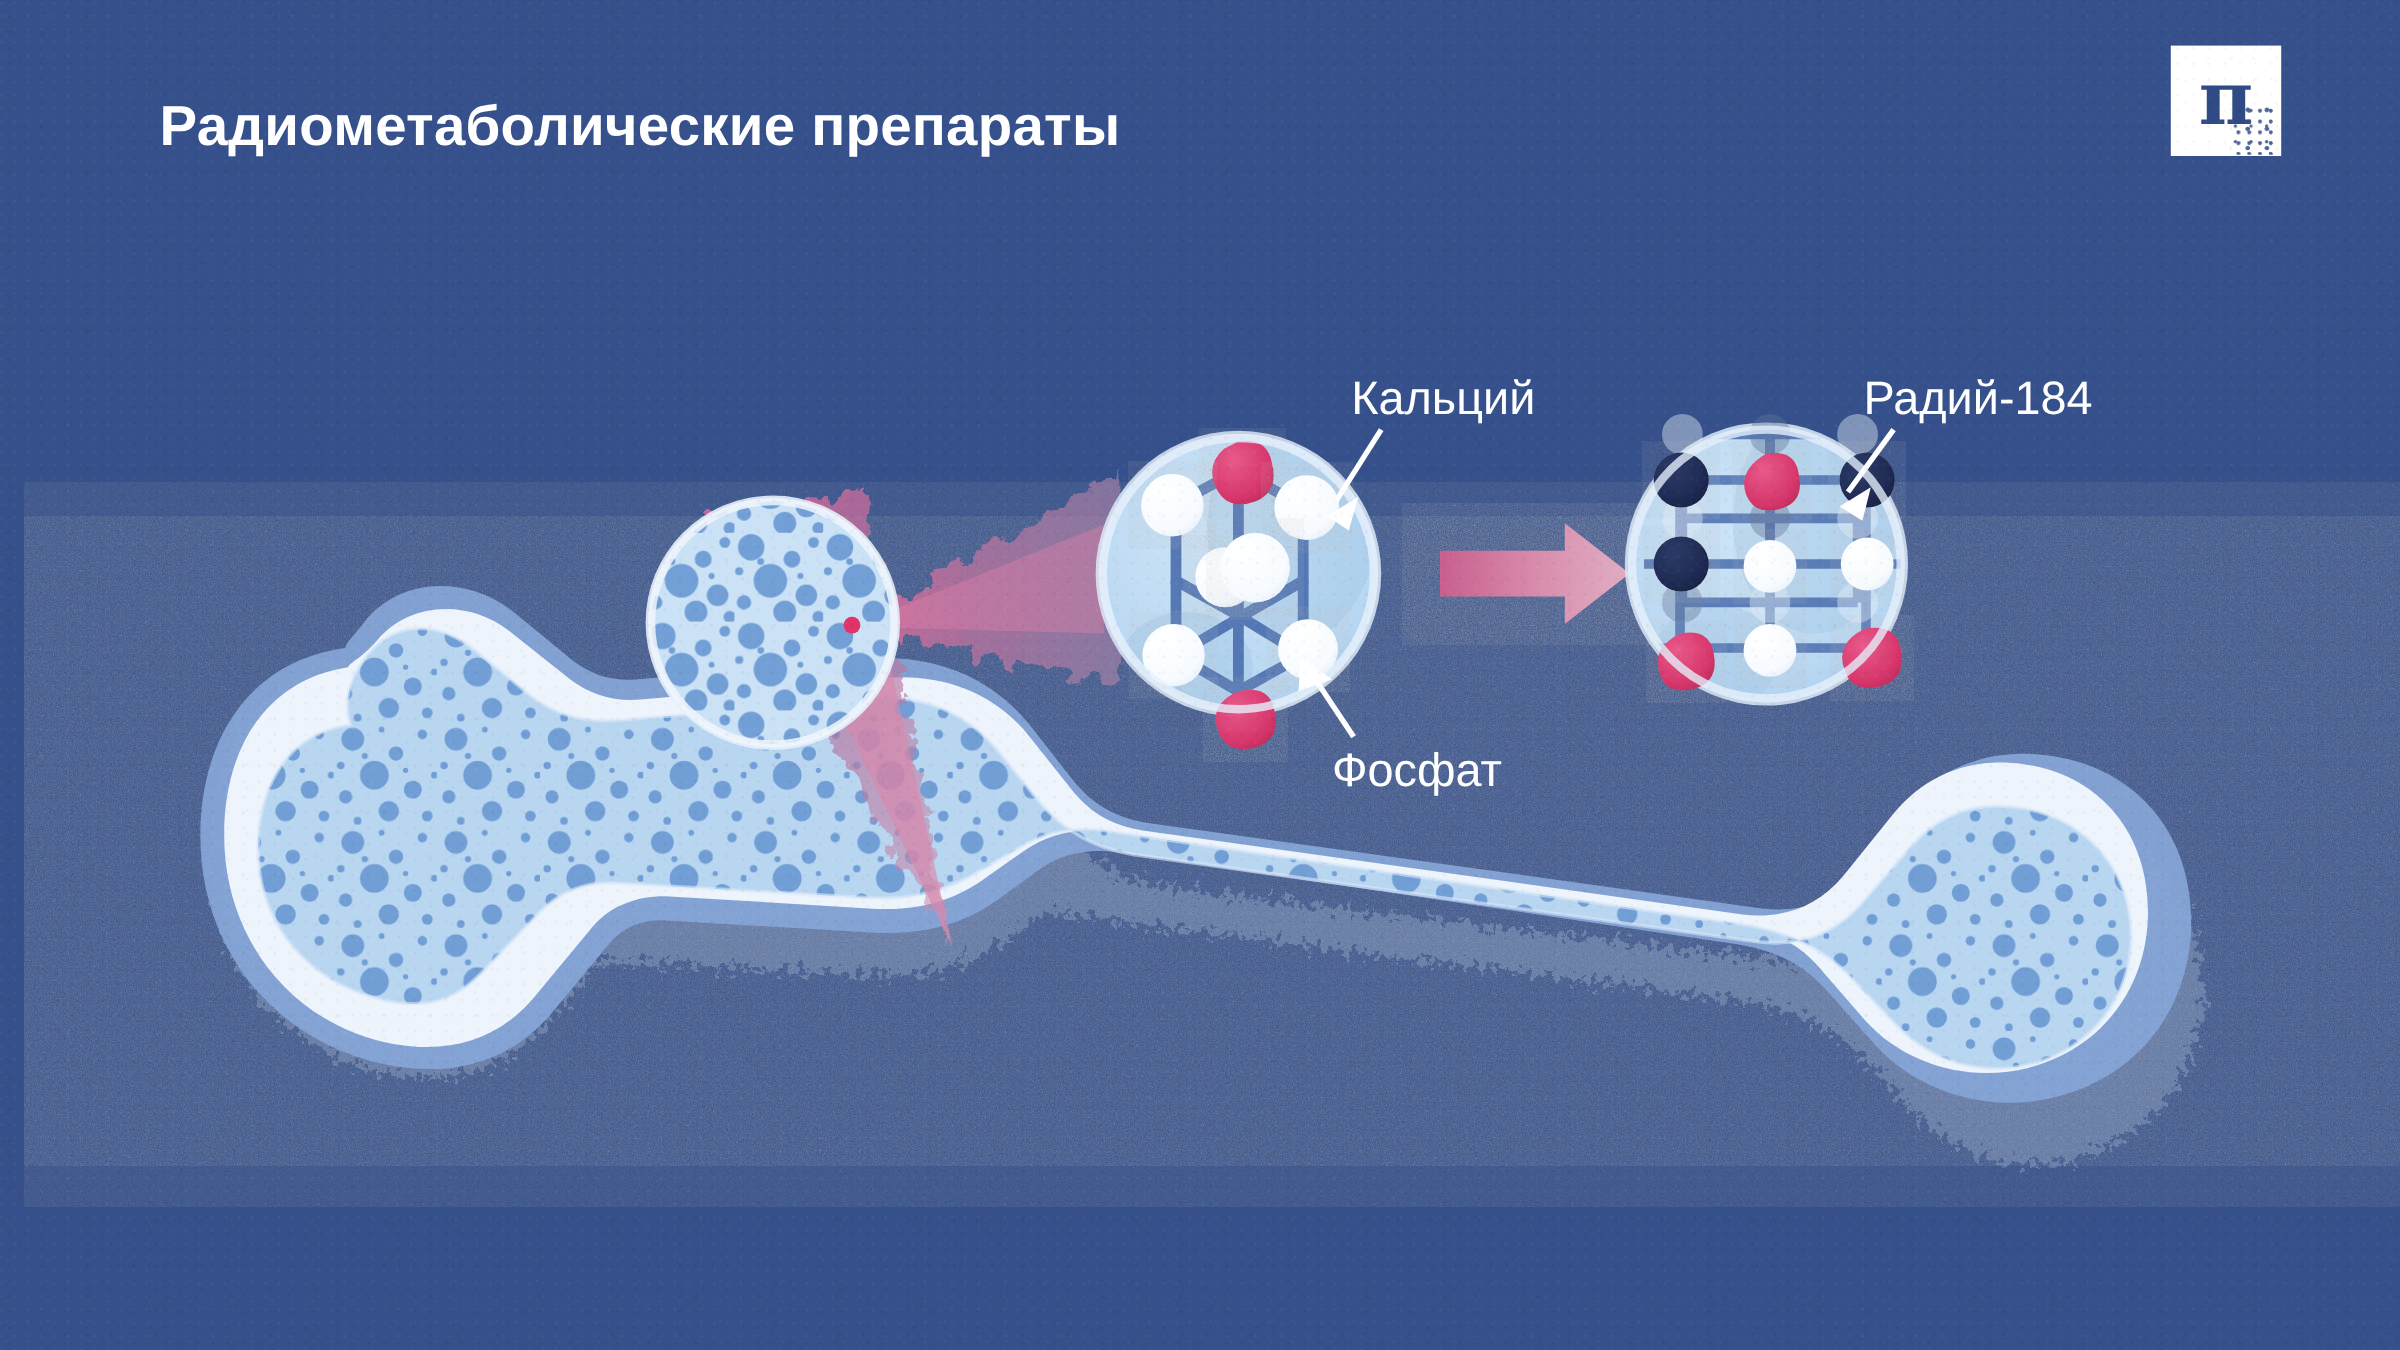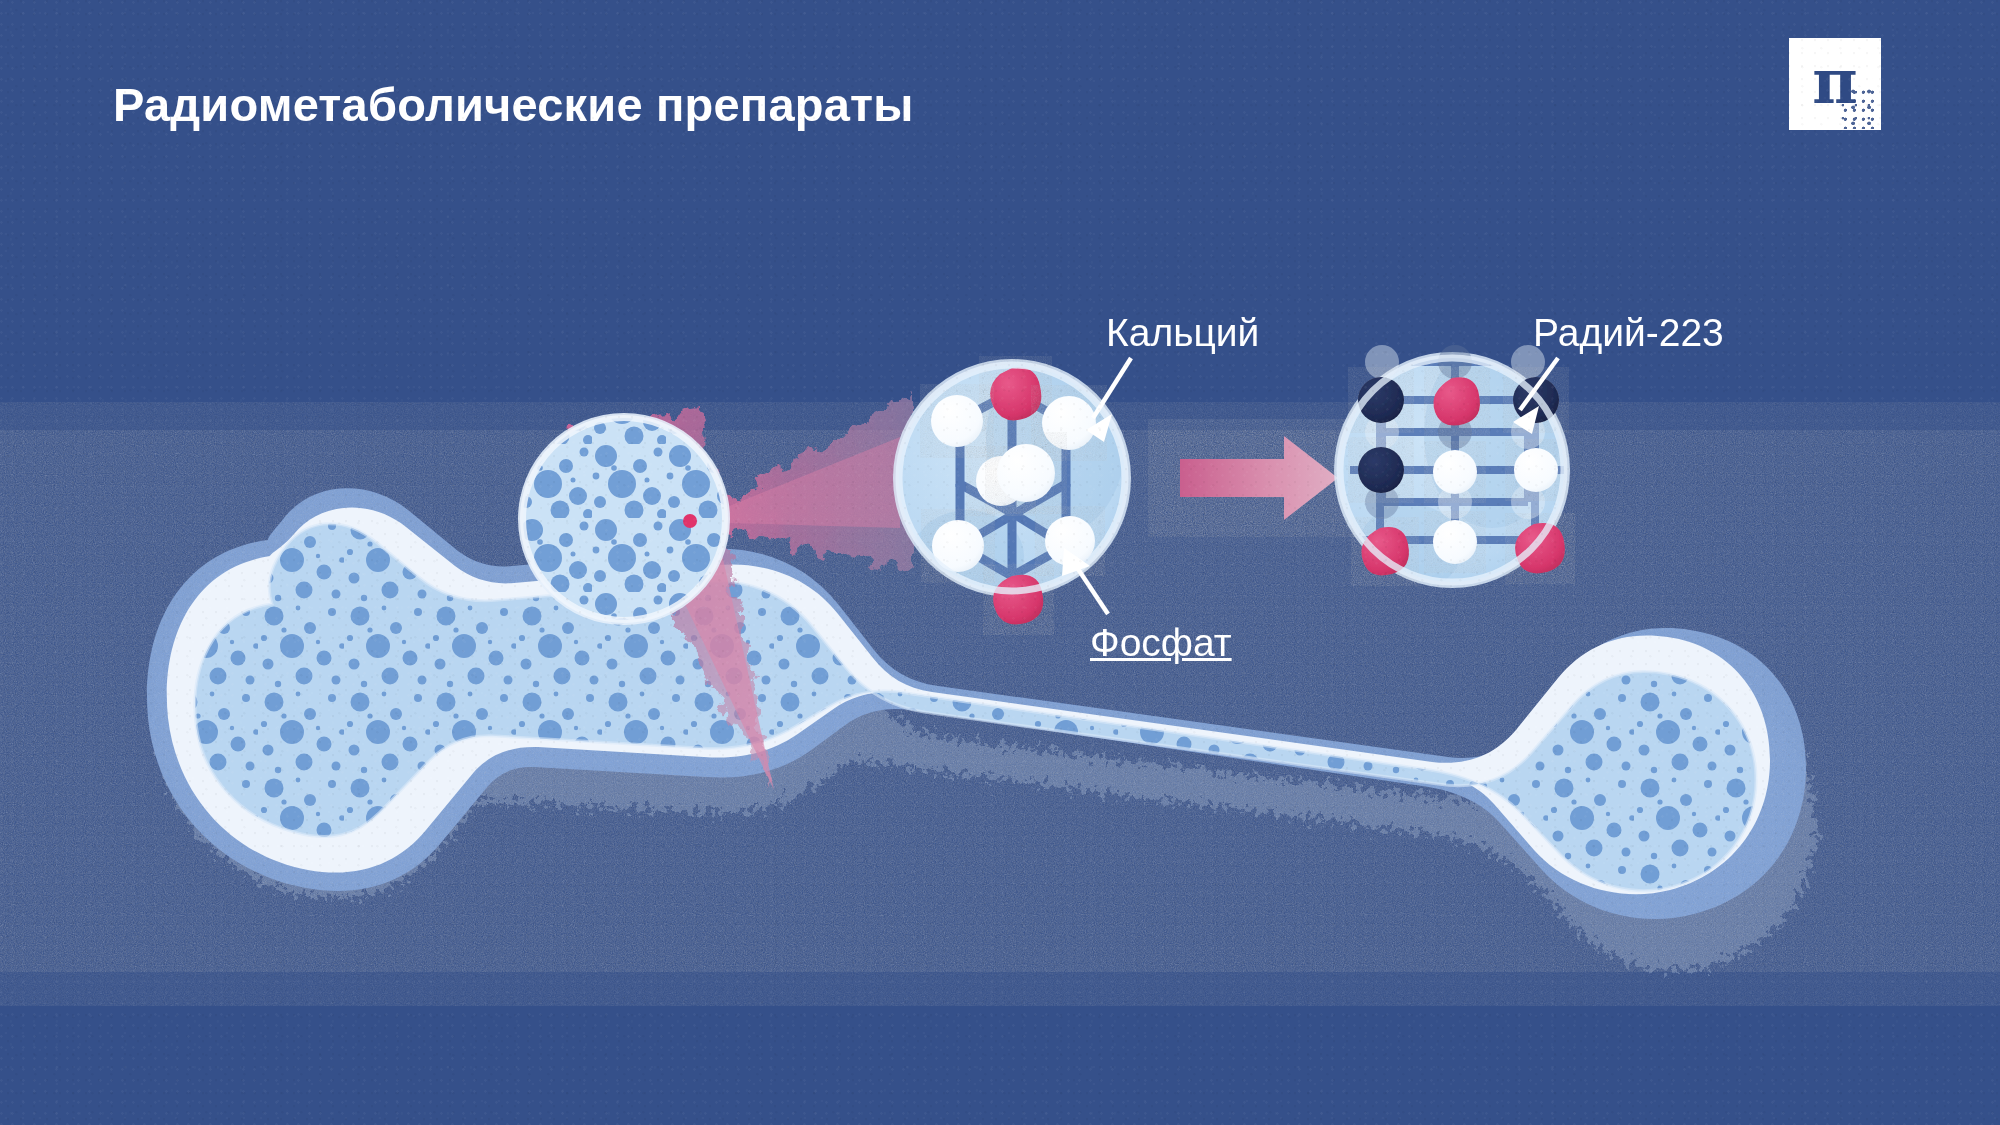--- a/index.html
+++ b/index.html
@@ -16,21 +16,21 @@
     opacity:.17;
     background-image:
       radial-gradient(circle at 13% 22%, rgba(255,255,255,.25) 0 1px, transparent 1.5px),
       radial-gradient(circle at 61% 9%, rgba(0,0,0,.22) 0 1px, transparent 1.5px),
       radial-gradient(circle at 34% 77%, rgba(255,255,255,.18) 0 1px, transparent 1.5px),
       radial-gradient(circle at 86% 54%, rgba(0,0,0,.18) 0 1px, transparent 1.5px),
       radial-gradient(circle at 47% 41%, rgba(255,255,255,.14) 0 1px, transparent 1.5px);
     background-size:11px 11px,13px 13px,17px 17px,19px 19px,23px 23px;
   }
 
-  #stage{position:absolute;inset:0;z-index:10;}
+  #stage{position:absolute;inset:0;z-index:10;margin-left:20px;}
 
   
   #page-title{
     position:absolute;left:113px;top:46px;
     font-size:47px;font-weight:bold;color:#ffffff;
     letter-spacing:.2px;white-space:nowrap;z-index:30;
   }
   #logo{
     position:absolute;left:1789px;top:38px;width:92px;height:92px;
     background:#ffffff;z-index:30;
@@ -54,21 +54,21 @@
 
   
   #art{position:absolute;left:0;top:0;width:2000px;height:1125px;z-index:20;}
 
   
   .callout{
     position:absolute;color:#ffffff;font-size:39px;
     white-space:nowrap;z-index:32;
   }
   #label-calcium{left:1106px;top:311px;}
-  #label-phosphate{left:1090px;top:621px;text-decoration:underline;}
+  #label-phosphate{left:1090px;top:621px;}
   #label-radium{left:1533px;top:311px;}
 </style>
 </head>
 <body>
 
 <div id="stage">
 
   <h1 id="page-title">Радиометаболические препараты</h1>
 
   <div id="logo">
@@ -413,16 +413,16 @@
       <line x1="1108" y1="614" x2="1072" y2="560"></line>
       <path d="M 1064 548 L 1090 566 L 1062 576 Z" stroke="none"></path>
 
       <line x1="1558" y1="358" x2="1520" y2="410"></line>
       <path d="M 1513 422 L 1539 406 L 1532 434 Z" stroke="none"></path>
     </g>
   </svg>
 
   <div class="callout" id="label-calcium">Кальций</div>
   <div class="callout" id="label-phosphate">Фосфат</div>
-  <div class="callout" id="label-radium">Радий-223</div>
+  <div class="callout" id="label-radium">Радий-184</div>
 </div>
 
 <div id="grain"></div>
 
 </body></html>

